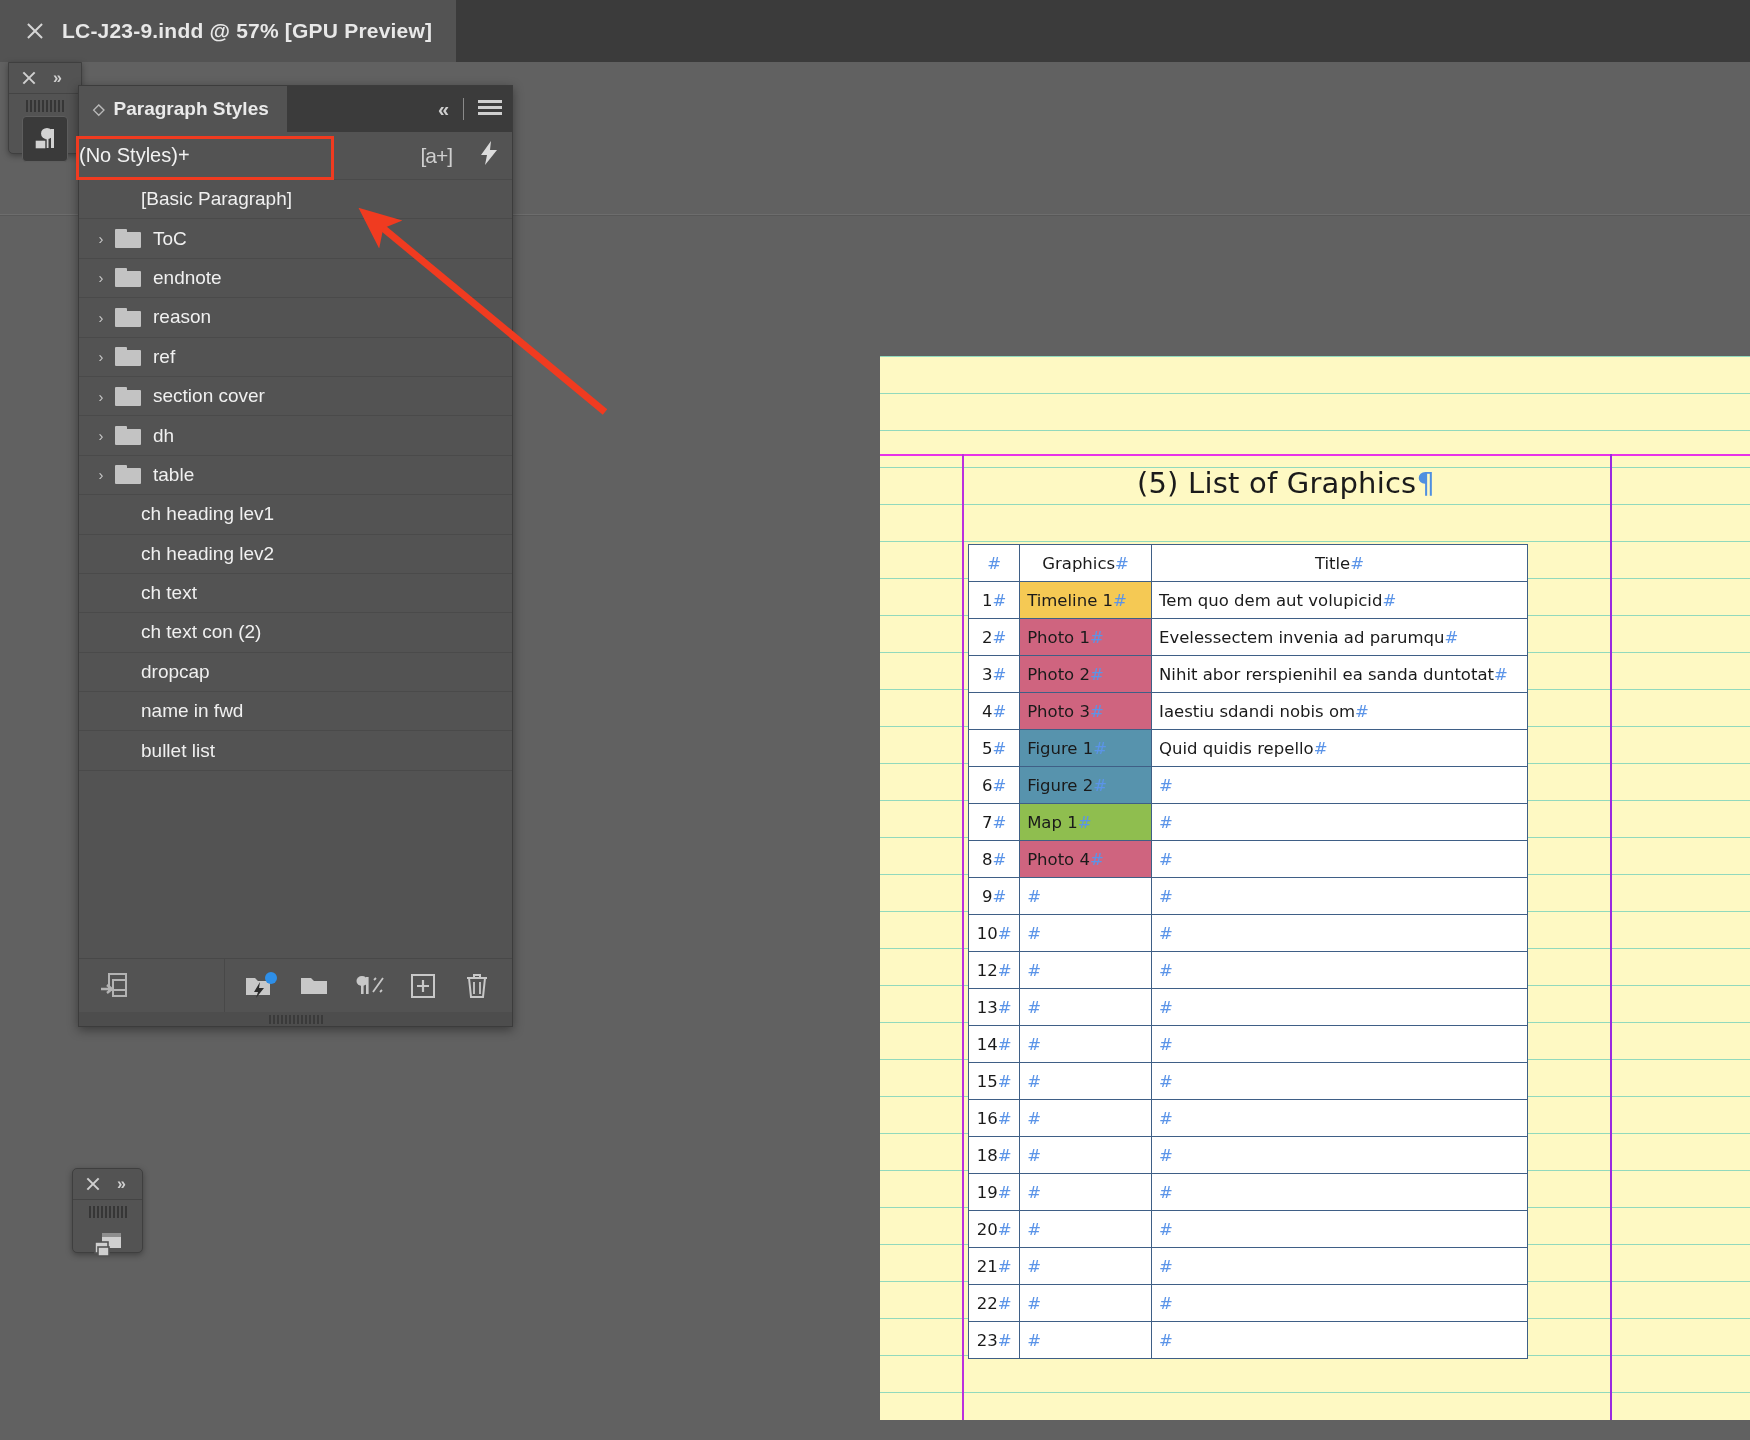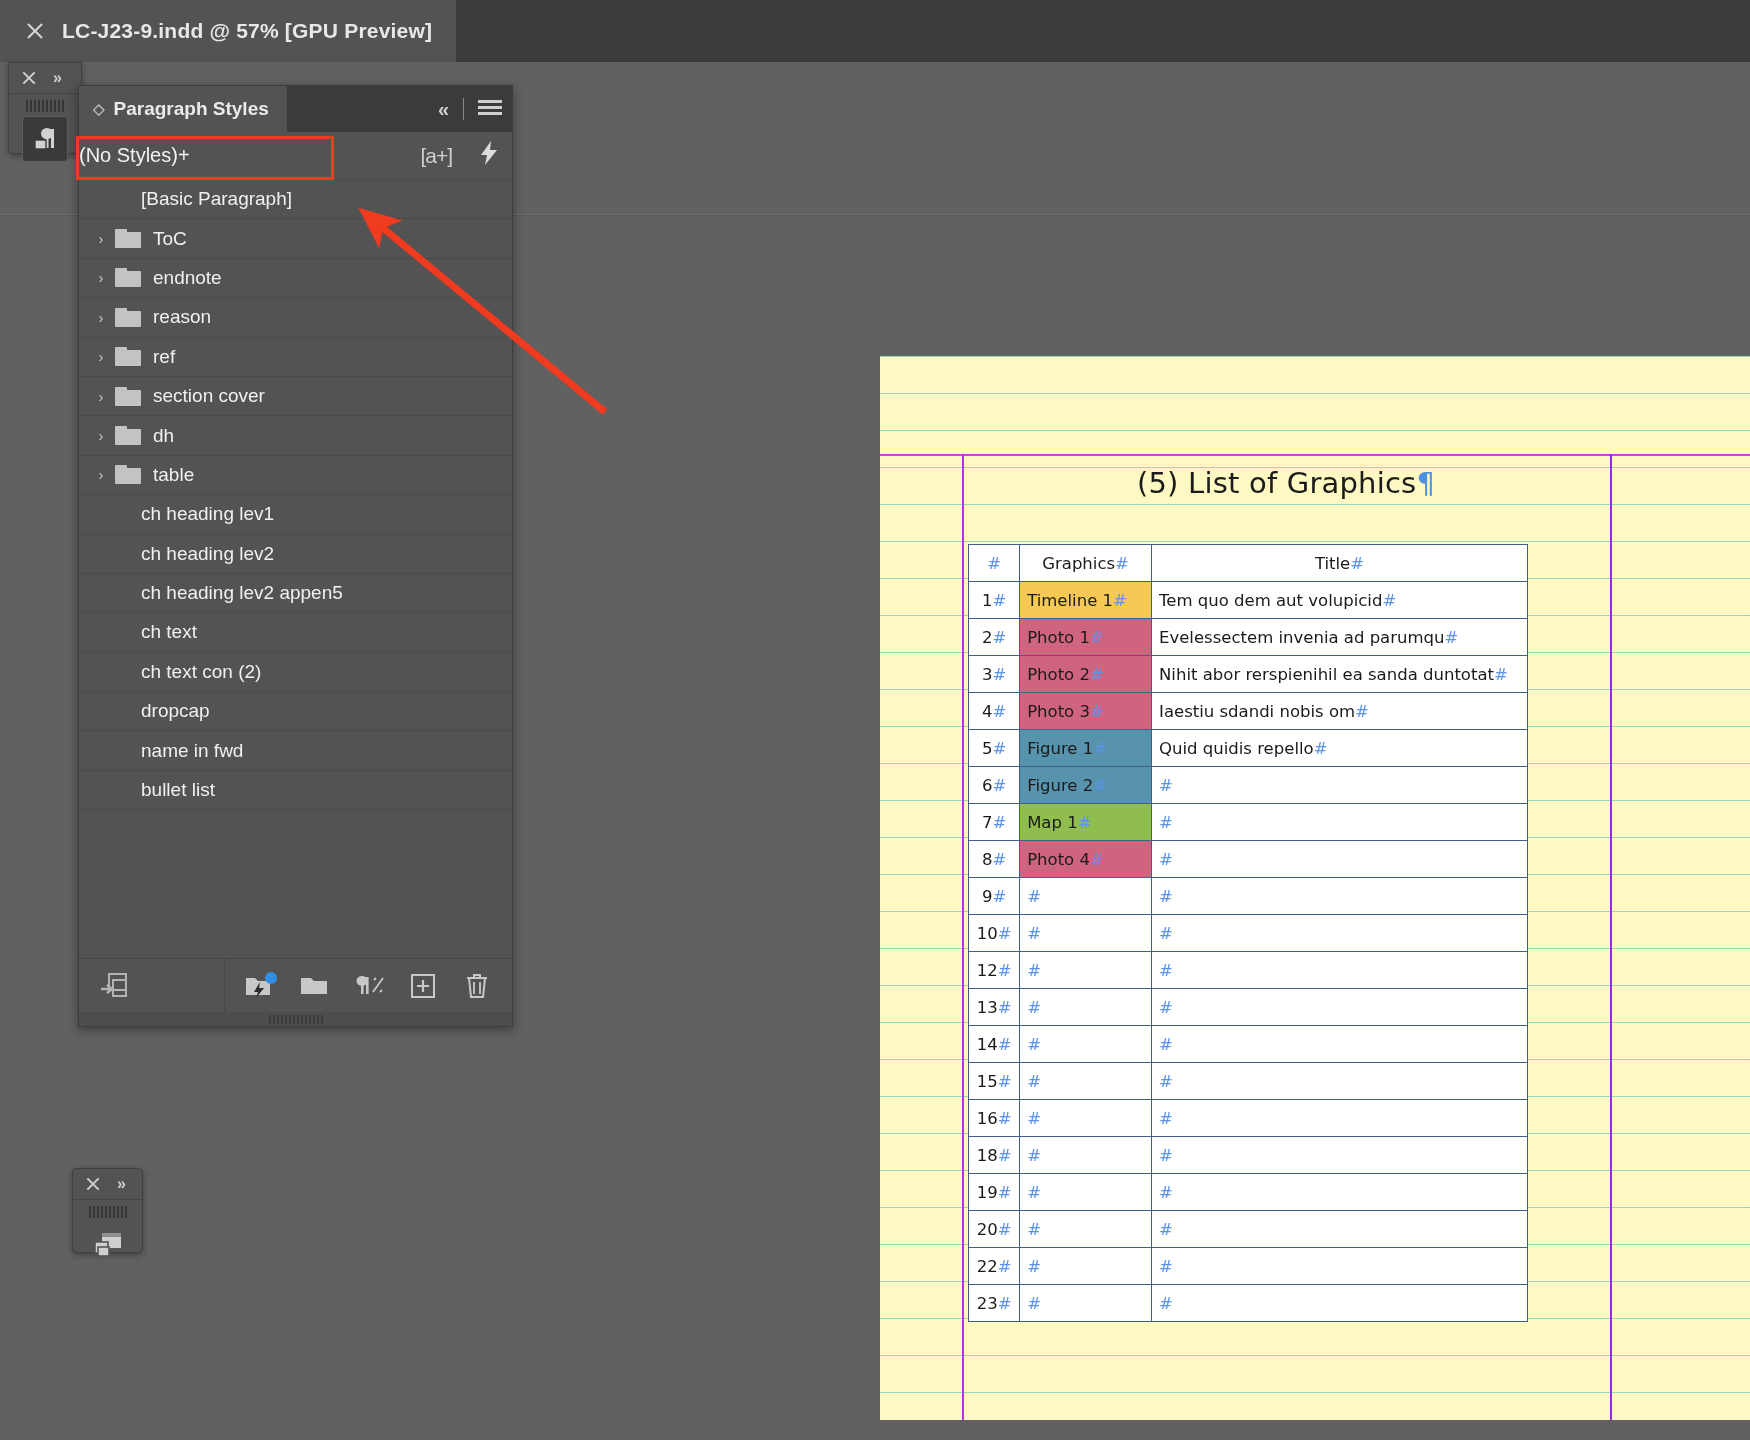--- a/index.html
+++ b/index.html
@@ -329,23 +329,20 @@
           <span class="folder"></span>
           <span class="label">table</span>
         </div>
         <div class="srow srow-indent-1">
           <span class="label">ch heading lev1</span>
         </div>
         <div class="srow srow-indent-1">
           <span class="label">ch heading lev2</span>
         </div>
         <div class="srow srow-indent-1">
-          <span class="label">ch heading lev2 appen5</span>
-        </div>
-        <div class="srow srow-indent-1">
           <span class="label">ch text</span>
         </div>
         <div class="srow srow-indent-1">
           <span class="label">ch text con (2)</span>
         </div>
         <div class="srow srow-indent-1">
           <span class="label">dropcap</span>
         </div>
         <div class="srow srow-indent-1">
           <span class="label">name in fwd</span>
@@ -520,20 +517,25 @@
             <td class="col-num"><span>19</span><span class="hash">#</span></td>
             <td class="col-gfx "><span></span><span class="hash">#</span></td>
             <td class="col-title"><span></span><span class="hash">#</span></td>
           </tr>
           <tr>
             <td class="col-num"><span>20</span><span class="hash">#</span></td>
             <td class="col-gfx "><span></span><span class="hash">#</span></td>
             <td class="col-title"><span></span><span class="hash">#</span></td>
           </tr>
           <tr>
+            <td class="col-num"><span>21</span><span class="hash">#</span></td>
+            <td class="col-gfx "><span></span><span class="hash">#</span></td>
+            <td class="col-title"><span></span><span class="hash">#</span></td>
+          </tr>
+          <tr>
             <td class="col-num"><span>22</span><span class="hash">#</span></td>
             <td class="col-gfx "><span></span><span class="hash">#</span></td>
             <td class="col-title"><span></span><span class="hash">#</span></td>
           </tr>
           <tr>
             <td class="col-num"><span>23</span><span class="hash">#</span></td>
             <td class="col-gfx "><span></span><span class="hash">#</span></td>
             <td class="col-title"><span></span><span class="hash">#</span></td>
           </tr>
         </tbody>

